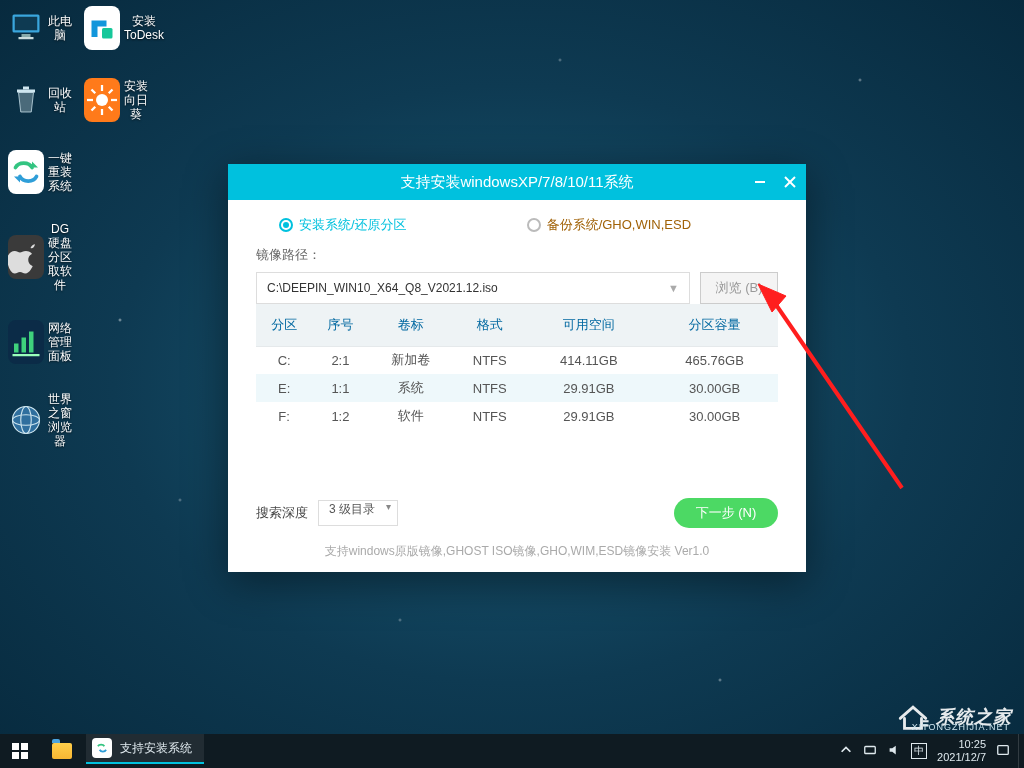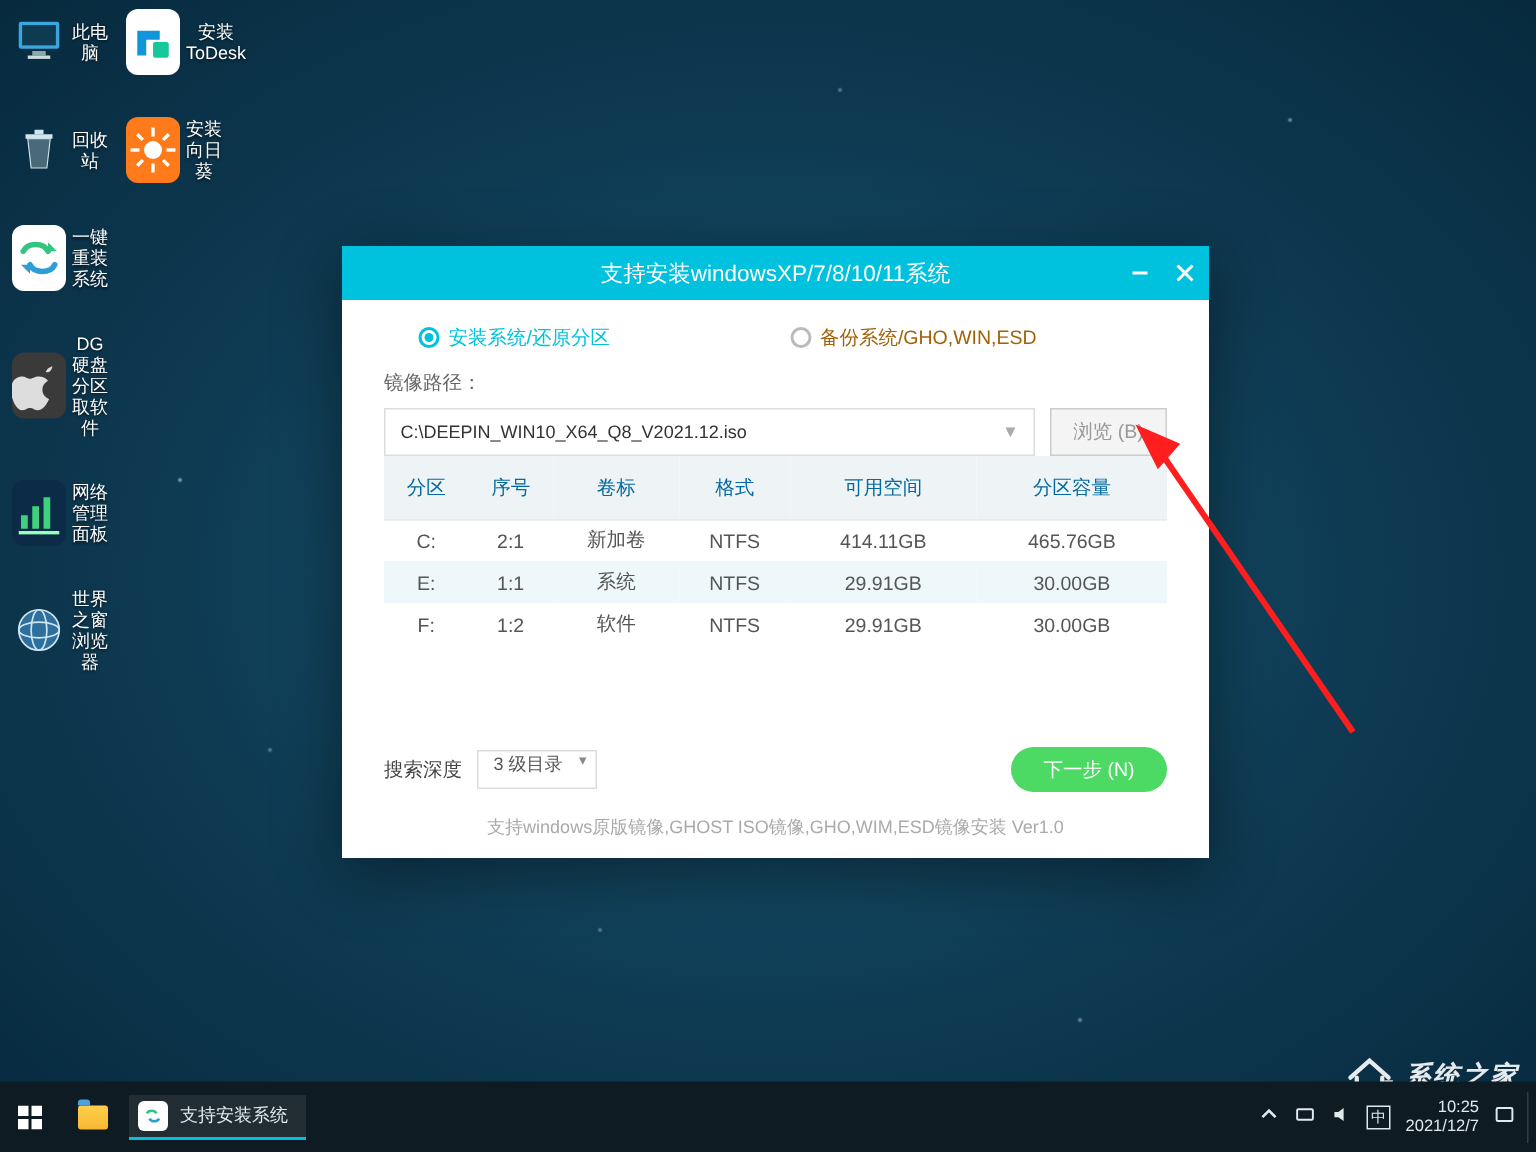--- a/index.html
+++ b/index.html
@@ -112,22 +112,22 @@
   .arrow { position:absolute; pointer-events:none; z-index:5; }
   .arrow line, .arrow polygon { stroke:#ff1e1e; fill:#ff1e1e; }
 
   
   .watermark { position:absolute; right:12px; bottom:34px; display:flex; align-items:center; gap:6px; opacity:.9; }
   .watermark .logo { width:34px; height:34px; }
   .watermark .txt { font-size:18px; font-style:italic; font-weight:600; letter-spacing:1px; }
 
   
   .taskbar {
-    position:absolute; left:0; right:0; bottom:0; height:47px;
-    background:#0f1b22; display:flex; align-items:center; color:#dfe9ee;
+    position:absolute; left:0; right:0; bottom:0; height:34px;
+    background:#0f1b22; display:flex; color:#dfe9ee;
   }
   .taskbar .tb-btn { height:34px; display:flex; align-items:center; justify-content:center; padding:0 12px; cursor:pointer; }
   .taskbar .start svg { width:16px; height:16px; fill:#fff; }
   .taskbar .explorer .ic { width:20px; height:16px; background:linear-gradient(#ffcf4b,#f7b733); border-radius:2px; position:relative; }
   .taskbar .explorer .ic::before{ content:""; position:absolute; left:0; top:-4px; width:8px; height:4px; background:#4aa3df; border-radius:2px 2px 0 0;}
   .taskbar .task-app {
     height:30px; margin-left:2px; padding:0 12px 0 6px;
     display:flex; align-items:center; gap:8px;
     background:rgba(255,255,255,.08); border-bottom:2px solid #00c1de;
     font-size:12px;

